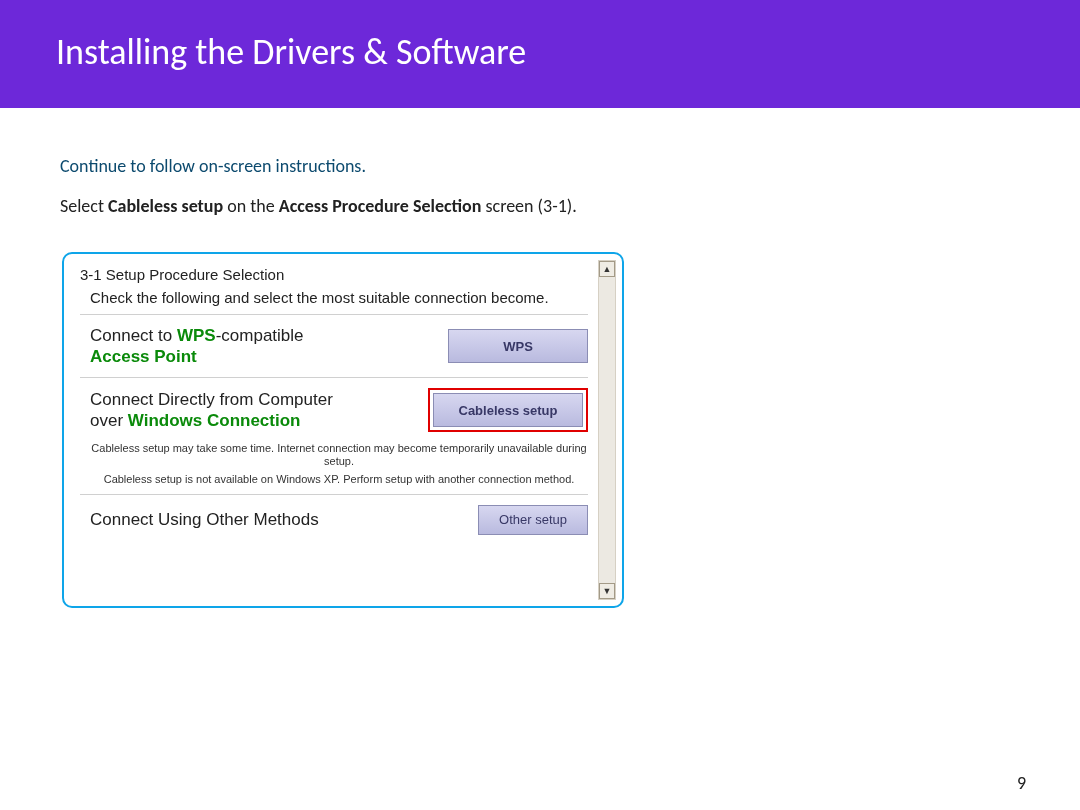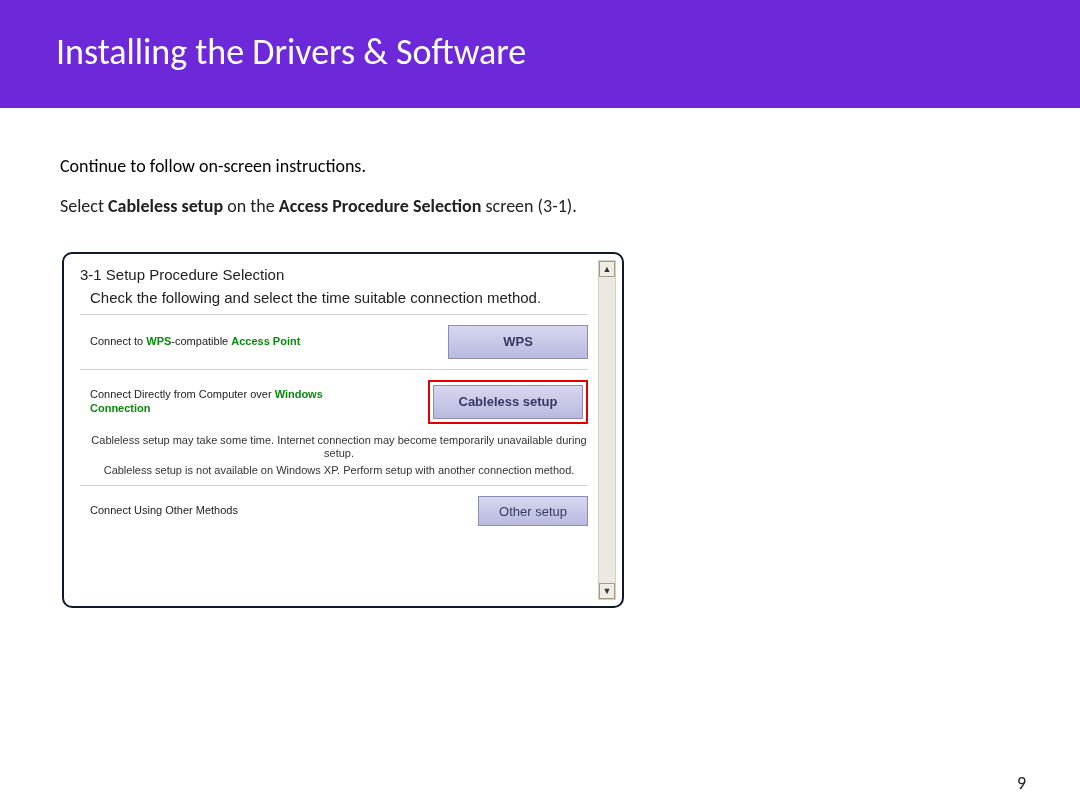--- a/index.html
+++ b/index.html
@@ -5,30 +5,30 @@
   * { box-sizing: border-box; margin: 0; padding: 0; }
   html, body { width: 1080px; height: 810px; font-family: Calibri, Arial, sans-serif; background: #fff; }
   .slide { width: 1080px; height: 810px; position: relative; background: #fff; }
   .header-bar {
     position: absolute; left: 0; top: 0; width: 1080px; height: 108px;
     background: #6d28d9;
     padding: 30px 0 0 56px;
   }
   .header-title { color: #fff; font-size: 36px; font-weight: 400; }
   .body-text-1 {
-    position: absolute; left: 60px; top: 155px; font-size: 18px; color: #000000;
+    position: absolute; left: 60px; top: 155px; font-size: 18px; color: #0c4a6e;
   }
   .body-text-2 {
     position: absolute; left: 60px; top: 195px; font-size: 18px; color: #222;
   }
   .bold { font-weight: 700; }
 
   .dialog {
     position: absolute; left: 62px; top: 252px; width: 562px; height: 356px;
-    border: 2px solid #0f172a; border-radius: 10px; background: #fff;
+    border: 2px solid #0ea5e9; border-radius: 10px; background: #fff;
     font-family: Arial, Helvetica, sans-serif;
   }
   .dialog-inner { position: relative; width: 100%; height: 100%; }
   .client-area {
     position: absolute; left: 6px; top: 6px; right: 24px; bottom: 6px;
     background: #ffffff; padding: 6px 10px 0 10px;
   }
   .scrollbar-gutter {
     position: absolute; right: 6px; top: 6px; width: 18px; bottom: 6px;
     background: #ece9e2; border: 1px solid #d6d0c4;
@@ -39,21 +39,21 @@
     border: 1px solid #a39a87;
     display: flex; align-items: center; justify-content: center;
     font-size: 9px; color: #333;
   }
   .dlg-title { font-size: 15px; color: #222; margin-bottom: 6px; }
   .dlg-sub   { font-size: 15px; color: #222; margin: 2px 0 6px 10px; line-height: 1.25; }
   .opt-row {
     display: flex; align-items: center; justify-content: space-between;
     margin: 10px 0 10px 10px;
   }
-  .opt-label { font-size: 11px; color: #222; max-width: 250px; line-height: 1.25; }
+  .opt-label { font-size: 17px; color: #222; max-width: 250px; line-height: 1.25; }
   .green { color: #0a8a0a; font-weight: 700; }
   .divider { border-top: 1px solid #d0d0d0; margin: 6px 0 4px 0; }
   .fineprint { font-size: 11px; color: #333; margin: 4px 0 2px 10px; line-height: 1.2; text-align: center; }
   .win-btn {
     display: inline-flex; align-items: center; justify-content: center;
     width: 140px; height: 30px;
     background: linear-gradient(#d7d7f0, #b9badf);
     border: 1px solid #8b8db4; color: #383866;
     font-size: 13px; font-family: Arial, sans-serif; text-align: center;
   }
@@ -80,21 +80,21 @@
 
   <div class="body-text-2">
     <span>Select </span><span class="bold">Cableless setup</span><span> on the </span><span class="bold">Access Procedure Selection</span><span> screen (3-1).</span>
   </div>
 
   <div class="dialog">
     <div class="dialog-inner">
 
       <div class="client-area">
         <div class="dlg-title">3-1 Setup Procedure Selection</div>
-        <div class="dlg-sub">Check the following and select the time suitable connection method.</div>
+        <div class="dlg-sub">Check the following and select the most suitable connection become.</div>
 
         <div class="divider"></div>
 
         <div class="opt-row">
           <div class="opt-label">
             <span>Connect to </span><span class="green">WPS</span><span>-compatible </span><span class="green">Access Point</span>
           </div>
           <div class="win-btn bold-btn">WPS</div>
         </div>
 

